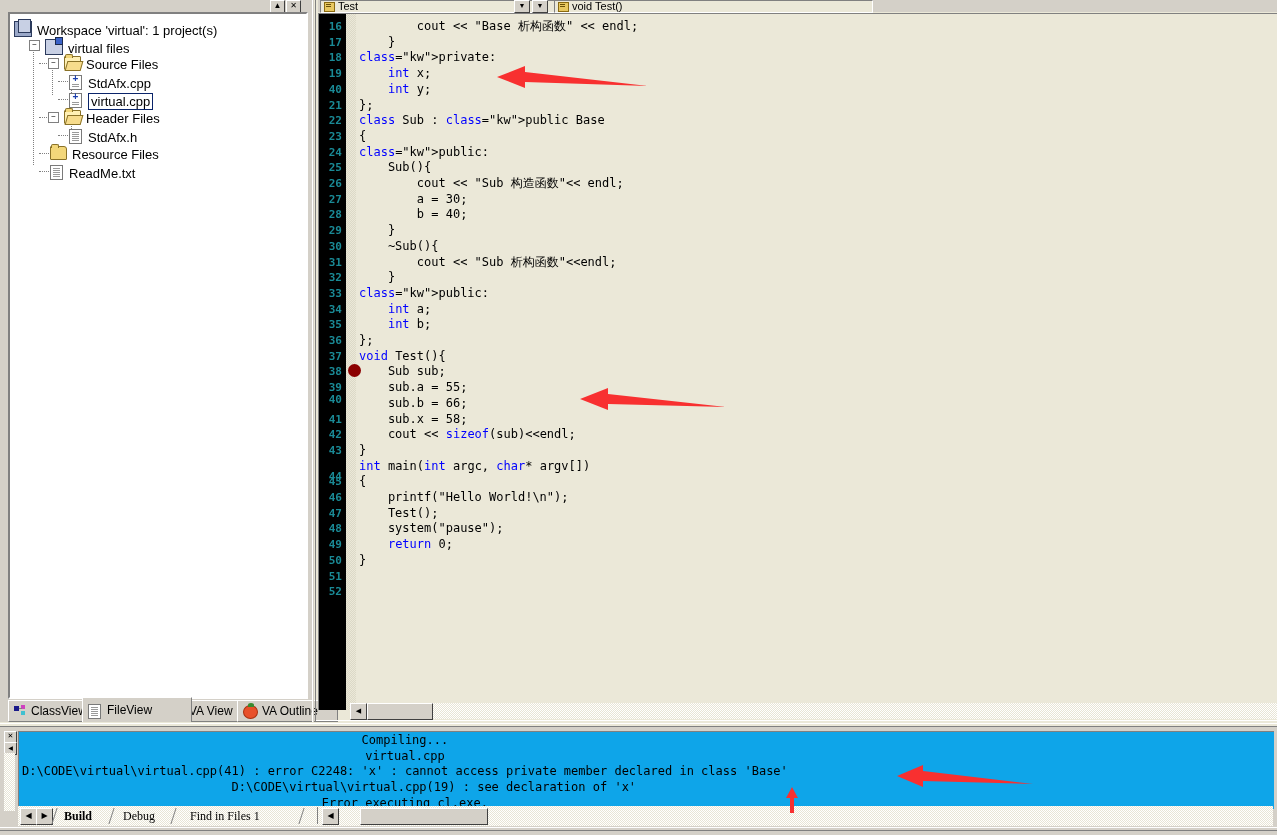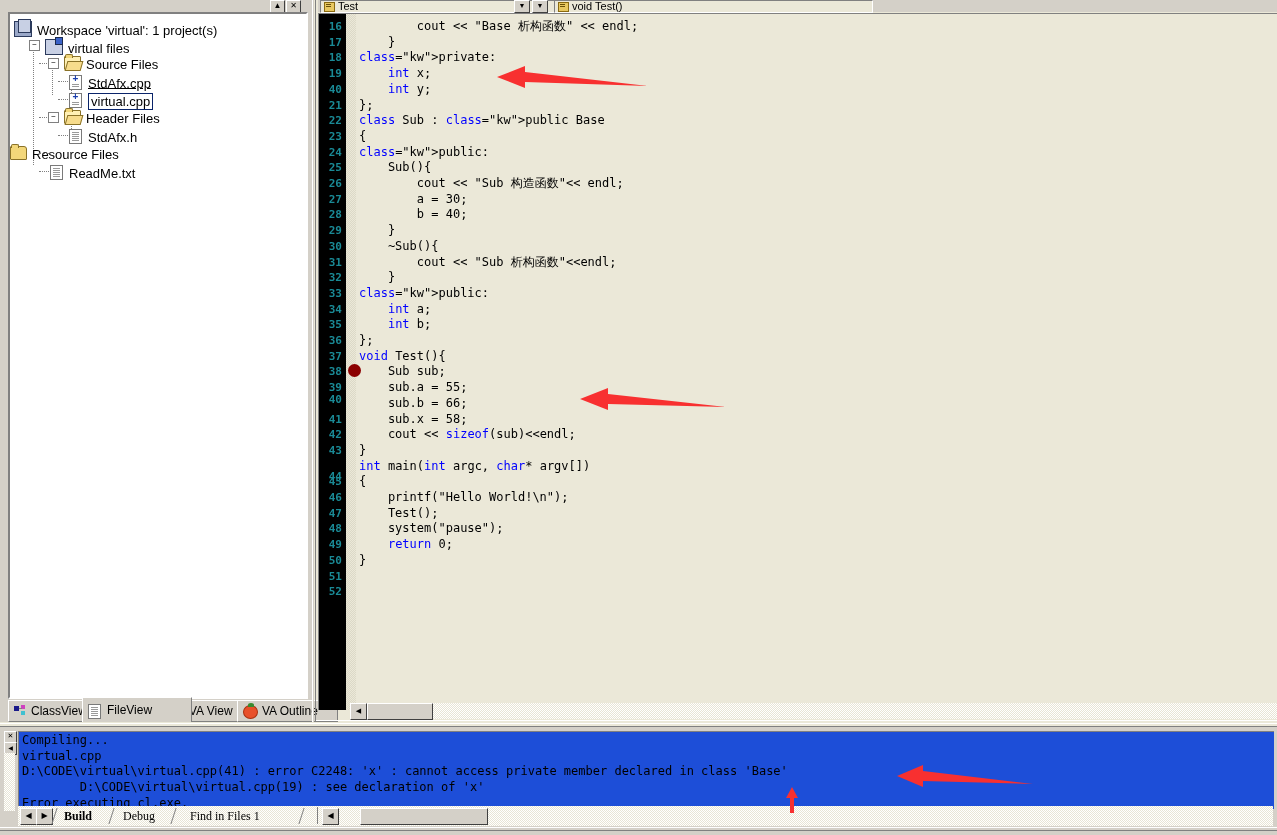--- a/index.html
+++ b/index.html
@@ -242,23 +242,24 @@
   #out-vtrack{
     left:4px;top:753px;width:11px;height:58px;
     background-color:#e8e5d5;
     background-image:
       linear-gradient(45deg,#ffffff 25%,transparent 25%,transparent 75%,#ffffff 75%),
       linear-gradient(45deg,#ffffff 25%,transparent 25%,transparent 75%,#ffffff 75%);
     background-size:2px 2px;background-position:0 0,1px 1px;
   }
   #out-text-frame{
     left:18px;top:731px;width:1255px;height:77px;
-    background:#1d4ed8;
+    background:#0ea5e9;
     border-top:1px solid #808080;border-left:1px solid #808080;
     overflow:hidden;
+    text-align:center;
   }
   #out-text{
     position:absolute;left:3px;top:1px;
     font-family:"DejaVu Sans Mono","Liberation Mono",monospace;
     font-size:12px;line-height:15.7px;white-space:pre;color:#000;
   }
   #out-tabstrip{
     left:18px;top:806px;width:1255px;height:20px;
     background-color:#e8e5d5;
     background-image:
@@ -321,42 +322,42 @@
       <span class="exp-box" style="left:19px;top:4px;">−</span>
       <span style="display:inline-block;width:16px;"></span><span class="ico ico-proj" style="position:relative;display:inline-block;top:3px;margin-right:5px;"></span><span class="tree-label">virtual files</span>
     </div>
 
     <div class="tree-row" style="padding-left:38px;">
       <span class="exp-box" style="left:38px;top:4px;">−</span>
       <span class="dotted-h" style="left:29px;top:9px;width:8px;"></span>
       <span style="display:inline-block;width:16px;"></span><span class="ico ico-folder-open" style="position:relative;display:inline-block;top:2px;margin-right:5px;"></span><span class="tree-label">Source Files</span>
     </div>
 
-    <div class="tree-row" style="padding-left:59px;text-decoration:underline;">
+    <div class="tree-row" style="padding-left:59px;">
       <span class="dotted-h" style="left:48px;top:9px;width:10px;"></span>
       <span class="ico ico-cpp" style="position:relative;display:inline-block;top:3px;margin-right:6px;"></span><span class="tree-label">StdAfx.cpp</span>
     </div>
 
     <div class="tree-row" style="padding-left:59px;">
       <span class="dotted-h" style="left:48px;top:9px;width:10px;"></span>
       <span class="ico ico-cpp" style="position:relative;display:inline-block;top:3px;margin-right:6px;"></span><span class="tree-label sel-box">virtual.cpp</span>
     </div>
 
     <div class="tree-row" style="padding-left:38px;">
       <span class="exp-box" style="left:38px;top:4px;">−</span>
       <span class="dotted-h" style="left:29px;top:9px;width:8px;"></span>
       <span style="display:inline-block;width:16px;"></span><span class="ico ico-folder-open" style="position:relative;display:inline-block;top:2px;margin-right:5px;"></span><span class="tree-label">Header Files</span>
     </div>
 
     <div class="tree-row" style="padding-left:59px;">
       <span class="dotted-h" style="left:48px;top:9px;width:10px;"></span>
       <span class="ico ico-doc" style="position:relative;display:inline-block;top:3px;margin-right:6px;"></span><span class="tree-label">StdAfx.h</span>
     </div>
 
-    <div class="tree-row" style="">
+    <div class="tree-row" style="padding-left:40px;">
       <span class="dotted-h" style="left:29px;top:9px;width:10px;"></span>
       <span class="ico ico-folder" style="position:relative;display:inline-block;top:2px;margin-right:5px;"></span><span class="tree-label">Resource Files</span>
     </div>
 
     <div class="tree-row" style="padding-left:40px;">
       <span class="dotted-h" style="left:29px;top:9px;width:10px;"></span>
       <span class="ico ico-doc" style="position:relative;display:inline-block;top:3px;margin-right:6px;"></span><span class="tree-label">ReadMe.txt</span>
     </div>
   </div>
 

